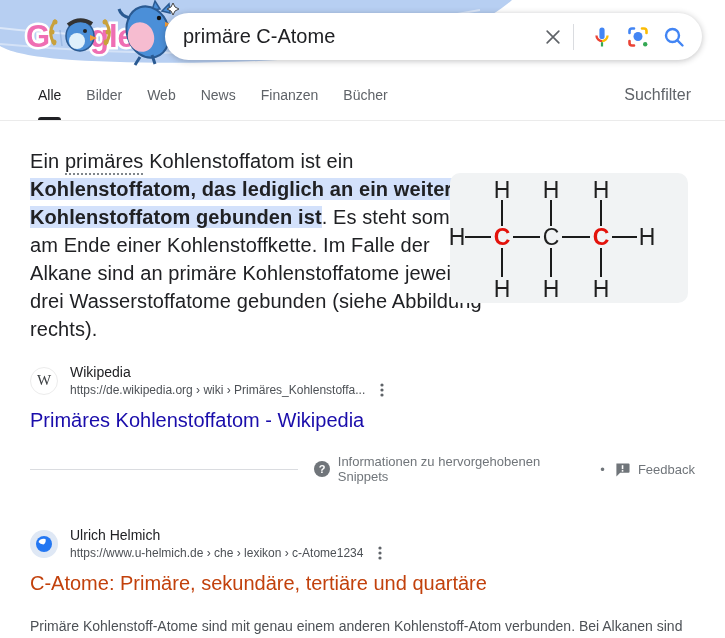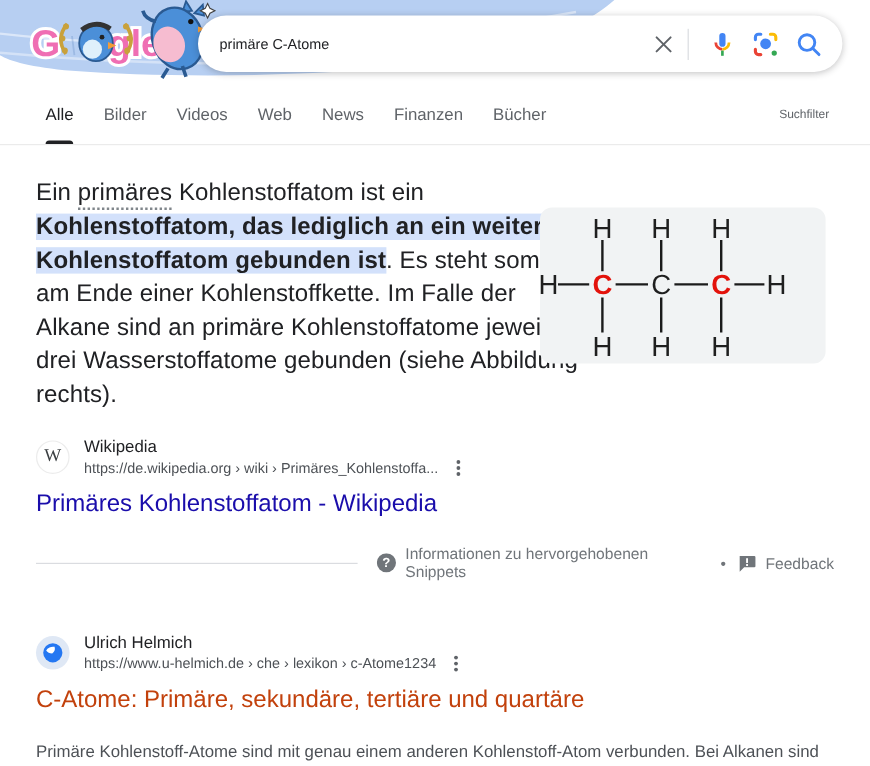--- a/index.html
+++ b/index.html
@@ -13,40 +13,40 @@
   .header { position:relative; height:70px; }
   .doodle { position:absolute; top:0; left:0; z-index:0; }
   .searchbar {
     position:absolute; left:165px; top:13px; width:537px; height:47px;
     background:#fff; border-radius:24px; z-index:2;
     box-shadow:0 1px 6px rgba(32,33,36,.28);
     display:flex; align-items:center; padding:0 16px;
   }
   .searchbar input {
     flex:1; border:none; outline:none; background:transparent;
-    font-size:12px; color:#202124; font-family:"Liberation Sans", sans-serif;
+    font-size:20px; color:#202124; font-family:"Liberation Sans", sans-serif;
   }
   .sb-divider { width:1px; height:26px; background:#dadce0; margin:0 4px 0 10px; }
   .sb-icon { width:24px; height:24px; margin-left:12px; cursor:pointer; flex:0 0 auto; }
   .sb-icon.small { width:20px; height:20px; margin-left:0; }
   
   .tabs {
     display:flex; align-items:stretch; padding:0 34px 0 38px; height:51px;
     border-bottom:1px solid #ebebeb; position:relative; margin-top:0;
   }
   .tab {
     color:#5f6368; font-size:14px; margin-right:25px; cursor:pointer;
     display:flex; align-items:center; position:relative; white-space:nowrap;
   }
   .tab.active { color:#202124; }
   .tab.active::after {
     content:""; position:absolute; left:0; right:0; bottom:0; height:3px;
     background:#202124; border-radius:3px 3px 0 0;
   }
-  .tab-filter { margin-left:auto; margin-right:0; color:#5f6368; font-size:10px; display:flex; align-items:center; cursor:pointer; }
+  .tab-filter { margin-left:auto; margin-right:0; color:#5f6368; font-size:16px; display:flex; align-items:center; cursor:pointer; }
   
   main { padding:0 30px; position:relative; }
   .fs-paragraph {
     margin-top:26px; width:455px; font-size:20px; line-height:28px;
     color:#202124; letter-spacing:.1px;
   }
   .defined { border-bottom:2px dotted #80868b; padding-bottom:1px; }
   .hl { background:#d3e1fb; font-weight:bold; }
   .diagram {
     position:absolute; left:450px; top:26px; width:238px; height:130px;
@@ -146,21 +146,20 @@
     <svg class="sb-icon" viewBox="0 0 24 24">
       <circle cx="10.5" cy="10.5" r="6.5" stroke="#4285f4" stroke-width="2.4" fill="none"></circle>
       <path d="M15.4 15.4 L20.5 20.5" stroke="#4285f4" stroke-width="2.4" stroke-linecap="round"></path>
     </svg>
   </div>
 </div>
 
 <nav class="tabs">
   <div class="tab active">Alle</div>
   <div class="tab">Bilder</div>
-  <div class="tab">Videos</div>
   <div class="tab">Web</div>
   <div class="tab">News</div>
   <div class="tab">Finanzen</div>
   <div class="tab">Bücher</div>
   <div class="tab-filter">Suchfilter</div>
 </nav>
 
 <main>
 
   <section>

